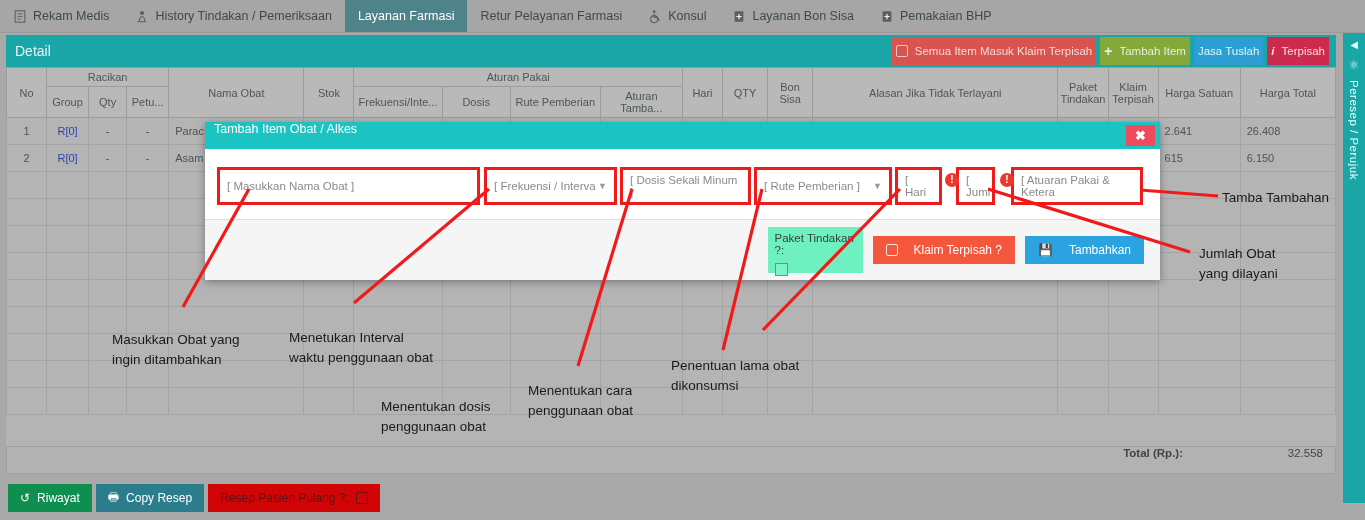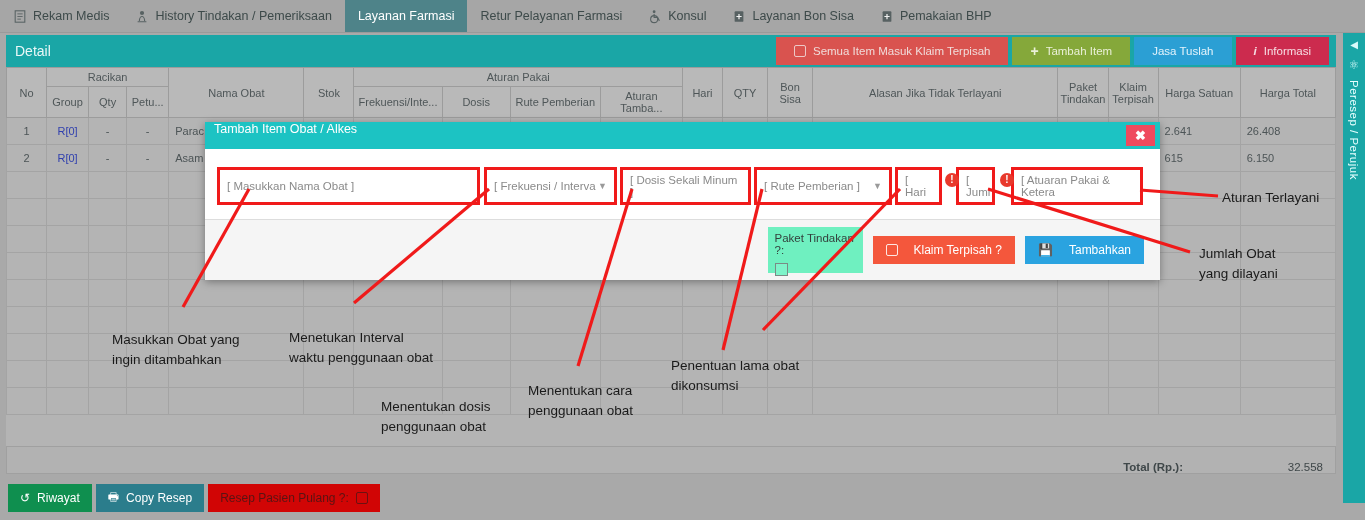--- a/index.html
+++ b/index.html
@@ -25,21 +25,21 @@
   .tab-ico { width: 14px; height: 15px; flex: 0 0 auto; opacity: .85; display:block; }
 
   
   .detailbar {
     position: absolute; left: 6px; top: 35px; width: 1330px; height: 32px;
     background: #1aa6a6; display: flex; align-items: center;
   }
   .detail-title { color: #e9f7f7; font-size: 14px; padding-left: 9px; flex: 1; }
   .hbtn {
     height: 28px; display: flex; align-items: center; gap: 7px;
-    padding: 0 18px; font-size: 11.5px; color: #f2dede; margin-right: 4px;
+    padding: 0 4px; font-size: 11.5px; color: #f2dede; margin-right: 4px;
     border: none; white-space: nowrap; cursor: pointer;
   }
   .hbtn.red { background: #d9534f; color: #f0dcda; }
   .hbtn.teal { background: #17b3ab; color: #e6fffb; }
   .hbtn.green { background: #85a83a; color: #eaf0d8; }
   .hbtn.blue { background: #2b9fd4; color: #e4f3fb; }
   .hbtn.crimson { background: #cc2b4e; color: #f6dde3; margin-right: 7px; }
   .cbox { width: 12px; height: 12px; border: 1.5px solid currentColor; border-radius: 2px; opacity:.85; }
 
   
@@ -48,21 +48,21 @@
   thead td { background: #b9b9b9; border: 1px solid #9c9c9c; text-align: center; color: #4e5658; padding: 3px 2px; font-size: 11px; }
   tbody td { background: #b4b4b4; border: 1px solid #a4a4a4; height: 27px; text-align: center; padding: 0 6px; color: #4c5456; }
   td.num { text-align: left; }
   td.lft { text-align: left; }
   .rlink { color: #2f3fae; }
 
   
   .totalrow {
     position: absolute; left: 6px; top: 446px; width: 1330px; height: 28px;
     background: #b2b2b2; border: 1px solid #a0a0a0; display: flex;
-    align-items: flex-end; justify-content: flex-end; font-size: 11.5px; color: #3f4749;
+    align-items: flex-start; justify-content: flex-end; font-size: 11.5px; color: #3f4749;
   }
   .totallabel { font-weight: bold; margin-right: 60px; }
   .totalval { width: 92px; text-align: right; padding-right: 12px; }
 
   .footbtns { position: absolute; left: 8px; top: 484px; display: flex; gap: 4px; }
   .fbtn { height: 28px; display: flex; align-items: center; gap: 7px; padding: 0 12px;
           font-size: 12px; color: #fff; cursor: pointer; }
   .fbtn.gr { background: #0f8f4f; }
   .fbtn.tl { background: #2b7d8c; }
   .fbtn.rd { background: #d10505; color: #5a1414; }
@@ -175,21 +175,21 @@
         </div>
         <div class="hbtn green">
           <span style="font-size:14px;font-weight:bold;">+</span>
           <span>Tambah Item</span>
         </div>
         <div class="hbtn blue">
           <span>Jasa Tuslah</span>
         </div>
         <div class="hbtn crimson">
           <span style="font-weight:bold;font-style:italic;">i</span>
-          <span>Informasi</span>
+          <span>Terpisah</span>
         </div>
       </span>
   </div>
 
   <div class="tbl">
     <table>
       <thead>
         <tr>
           <td rowspan="2" style="width:40px">No</td>
           <td colspan="3">Racikan</td>
@@ -534,17 +534,17 @@
       <div class="anno" style="left:112px;top:330px;white-space:pre-line">Masukkan Obat yang
 ingin ditambahkan</div>
       <div class="anno" style="left:289px;top:328px;white-space:pre-line">Menetukan Interval
 waktu penggunaan obat</div>
       <div class="anno" style="left:381px;top:397px;white-space:pre-line">Menentukan dosis
 penggunaan obat</div>
       <div class="anno" style="left:528px;top:381px;white-space:pre-line">Menentukan cara
 penggunaan obat</div>
       <div class="anno" style="left:671px;top:356px;white-space:pre-line">Penentuan lama obat
 dikonsumsi</div>
-      <div class="anno" style="left:1222px;top:188px;white-space:pre-line">Aturan Terlayani</div>
+      <div class="anno" style="left:1222px;top:188px;white-space:pre-line">Tamba Tambahan</div>
       <div class="anno" style="left:1199px;top:244px;white-space:pre-line">Jumlah Obat
 yang dilayani</div>
     </div>
 </div>
 
 </body></html>

